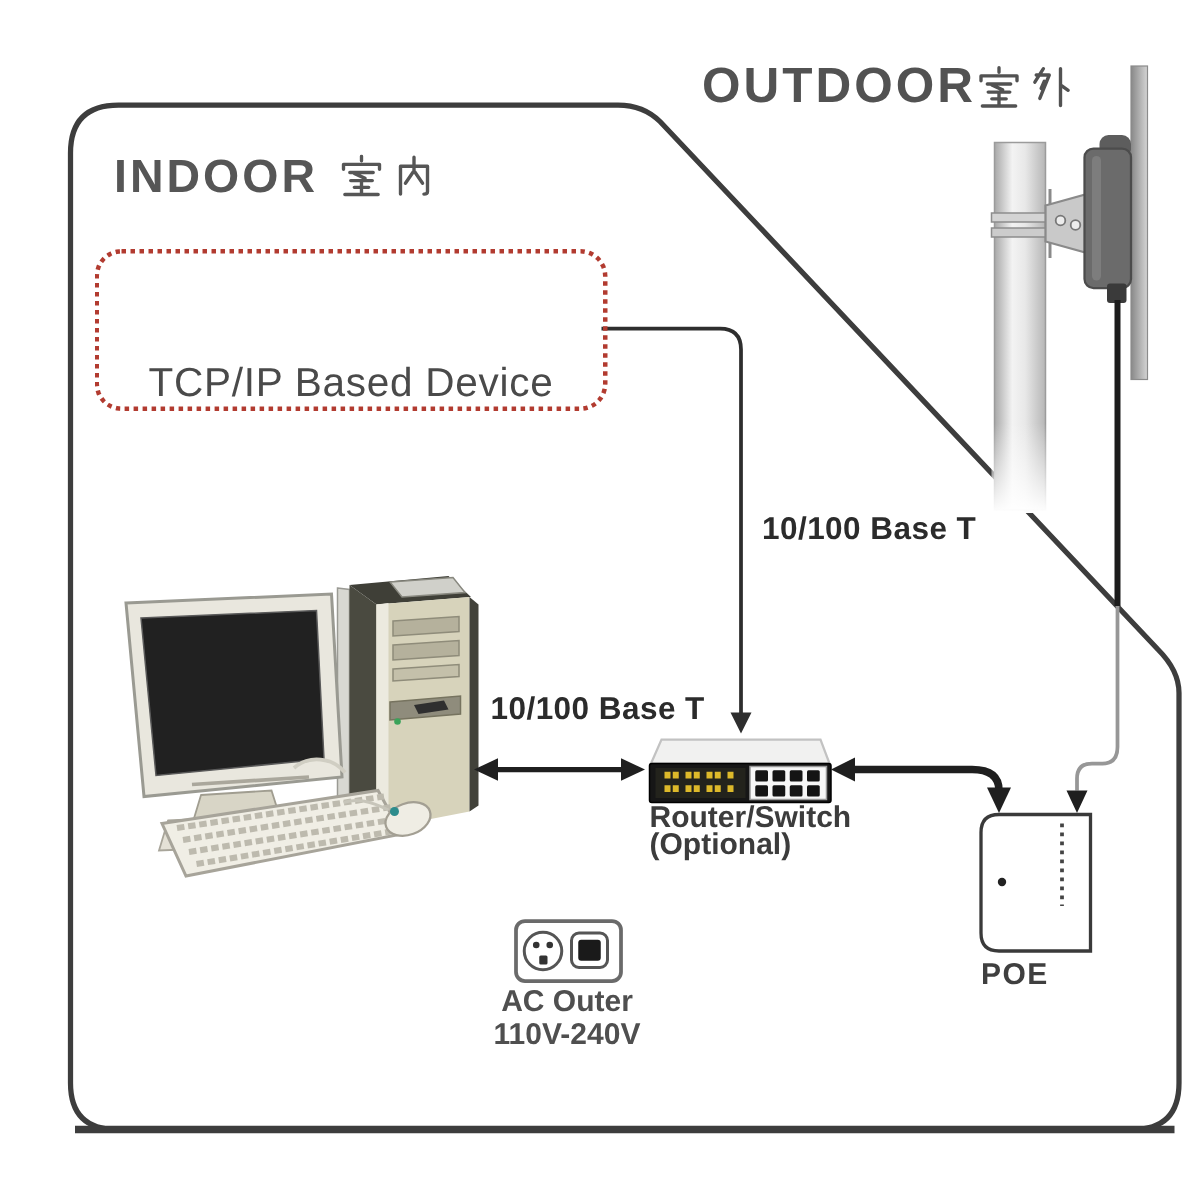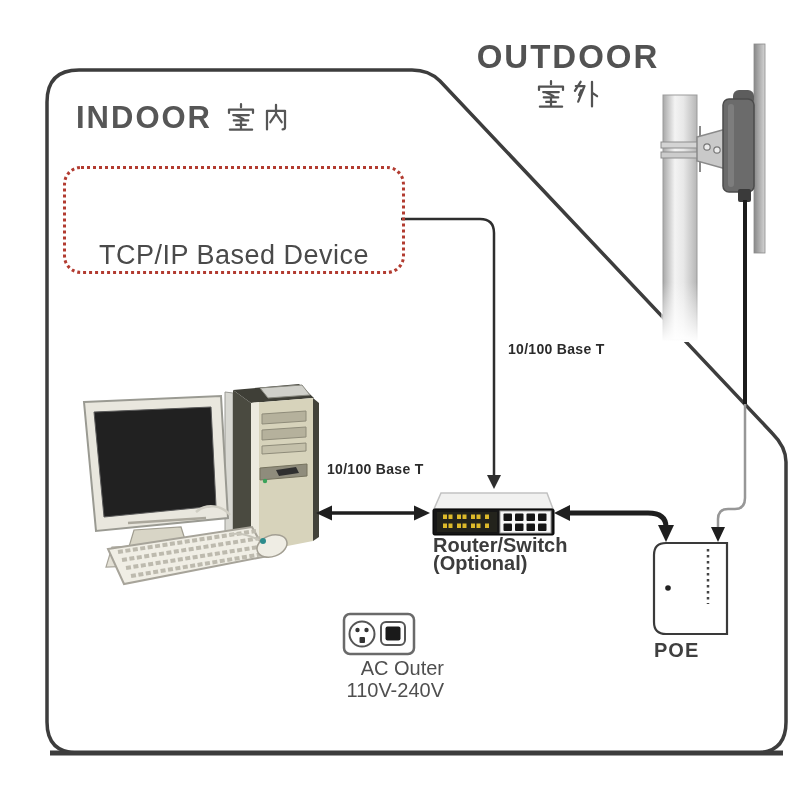--- a/index.html
+++ b/index.html
@@ -5,33 +5,33 @@
   html,body{margin:0;padding:0;background:#ffffff;}
   body{width:800px;height:800px;position:relative;overflow:hidden;
        font-family:"Liberation Sans", sans-serif;-webkit-font-smoothing:antialiased;}
   .layer{position:absolute;left:0;top:0;width:800px;height:800px;}
   .lbl{position:absolute;color:#4a4a4a;white-space:nowrap;}
   .zone-label{display:flex;align-items:center;gap:14px;color:#565656;}
   .zone-label .en{font-size:31px;font-weight:600;letter-spacing:2px;}
   .glyphs{display:flex;gap:5px;}
   .glyphs svg{display:block;}
   .outdoor-wrap{position:absolute;left:468px;top:38px;width:200px;
-      display:flex;flex-direction:column;align-items:center;color:#525252;}
+      display:flex;flex-direction:row;align-items:center;color:#525252;}
   .outdoor-wrap .en{font-size:33px;font-weight:600;letter-spacing:2px;line-height:38px;}
   .outdoor-wrap .glyphs{margin-top:4px;}
   .tcp-box{position:absolute;left:63px;top:166px;width:336px;height:102px;
       border:3px dotted #b23b30;border-radius:18px;
       display:flex;align-items:flex-end;justify-content:center;}
   .tcp-box .txt{font-size:27px;color:#4a4a4a;font-weight:500;letter-spacing:0.5px;}
-  .baset{font-size:14px;font-weight:700;color:#2b2b2b;letter-spacing:0.3px;}
+  .baset{font-size:21px;font-weight:700;color:#2b2b2b;letter-spacing:0.3px;}
   .router-lbl{left:433px;top:536px;font-size:20px;line-height:18px;font-weight:700;color:#3c3c3c;}
   .poe-lbl{left:654px;top:639px;width:74px;text-align:left;font-size:20px;
       font-weight:600;color:#3f3f3f;letter-spacing:1px;}
-  .outlet-lbl{left:312px;top:657px;width:132px;text-align:right;font-size:20px;
-      line-height:22px;color:#4f4f4f;font-weight:400;}
+  .outlet-lbl{left:312px;top:657px;width:132px;text-align:center;font-size:20px;
+      line-height:22px;color:#4f4f4f;font-weight:700;}
 </style>
 </head>
 <body>
 
 <svg class="layer" viewBox="0 0 800 800">
   <defs>
     <linearGradient id="poleGrad" x1="0" y1="0" x2="1" y2="0">
       <stop offset="0" stop-color="#a8a8a8"></stop>
       <stop offset="0.35" stop-color="#f3f3f3"></stop>
       <stop offset="0.6" stop-color="#e8e8e8"></stop>

